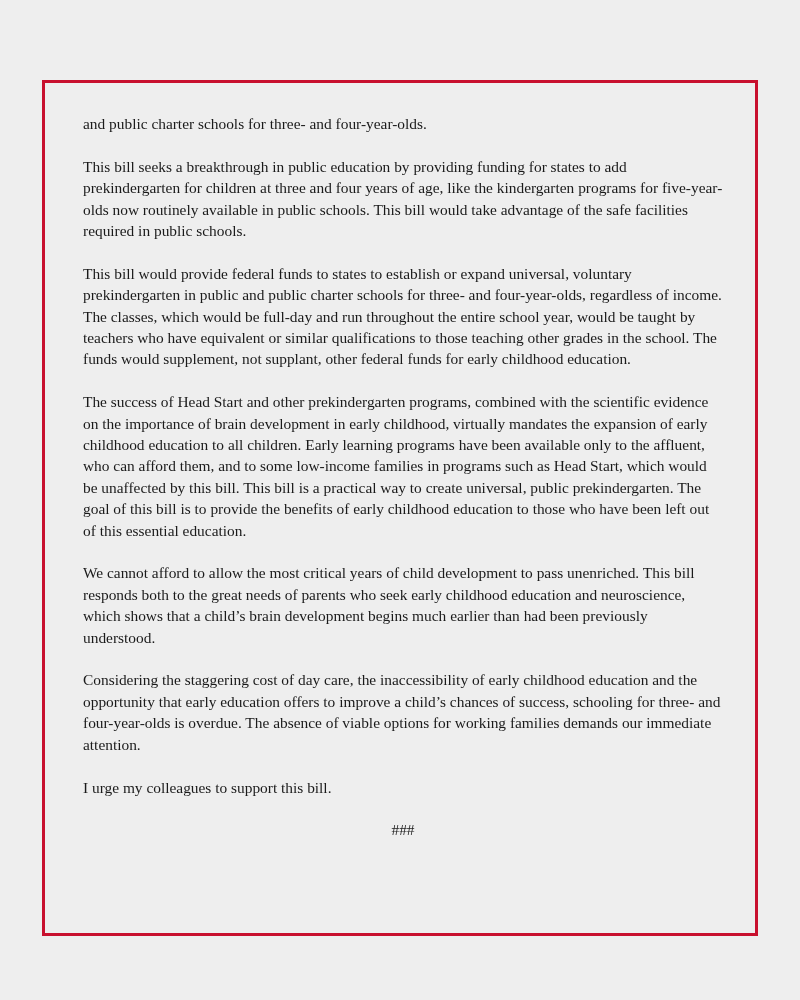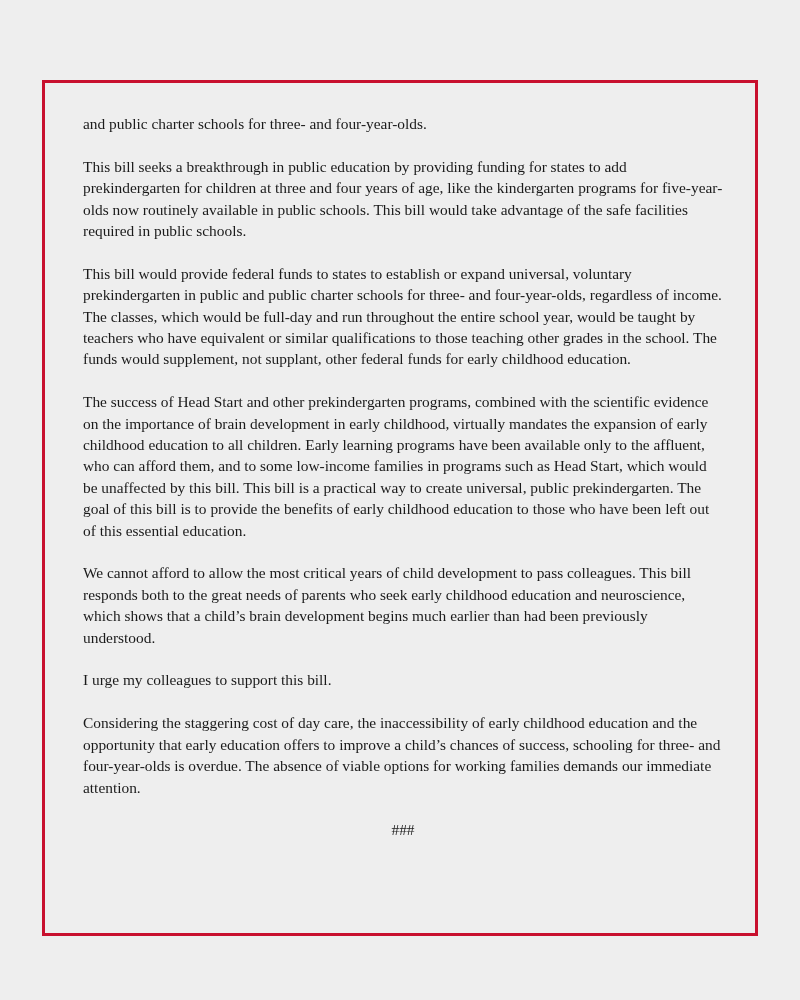--- a/index.html
+++ b/index.html
@@ -45,18 +45,18 @@
   </style>
 </head>
 <body>
 
 <div class="frame" style="border-color: rgb(200, 16, 46);">
   <div class="content">
     <p>and public charter schools for three- and four-year-olds.</p>
     <p>This bill seeks a breakthrough in public education by providing funding for states to add prekindergarten for children at three and four years of age, like the kindergarten programs for five-year-olds now routinely available in public schools. This bill would take advantage of the safe facilities required in public schools.</p>
     <p>This bill would provide federal funds to states to establish or expand universal, voluntary prekindergarten in public and public charter schools for three- and four-year-olds, regardless of income. The classes, which would be full-day and run throughout the entire school year, would be taught by teachers who have equivalent or similar qualifications to those teaching other grades in the school. The funds would supplement, not supplant, other federal funds for early childhood education.</p>
     <p>The success of Head Start and other prekindergarten programs, combined with the scientific evidence on the importance of brain development in early childhood, virtually mandates the expansion of early childhood education to all children. Early learning programs have been available only to the affluent, who can afford them, and to some low-income families in programs such as Head Start, which would be unaffected by this bill. This bill is a practical way to create universal, public prekindergarten. The goal of this bill is to provide the benefits of early childhood education to those who have been left out of this essential education.</p>
-    <p>We cannot afford to allow the most critical years of child development to pass colleagues. This bill responds both to the great needs of parents who seek early childhood education and neuroscience, which shows that a child’s brain development begins much earlier than had been previously understood.</p>
+    <p>We cannot afford to allow the most critical years of child development to pass unenriched. This bill responds both to the great needs of parents who seek early childhood education and neuroscience, which shows that a child’s brain development begins much earlier than had been previously understood.</p>
+    <p>Considering the staggering cost of day care, the inaccessibility of early childhood education and the opportunity that early education offers to improve a child’s chances of success, schooling for three- and four-year-olds is overdue. The absence of viable options for working families demands our immediate attention.</p>
     <p>I urge my colleagues to support this bill.</p>
-    <p>Considering the staggering cost of day care, the inaccessibility of early childhood education and the opportunity that early education offers to improve a child’s chances of success, schooling for three- and four-year-olds is overdue. The absence of viable options for working families demands our immediate attention.</p>
     <p class="end-mark">###</p>
   </div>
 </div>
 
 </body></html>

